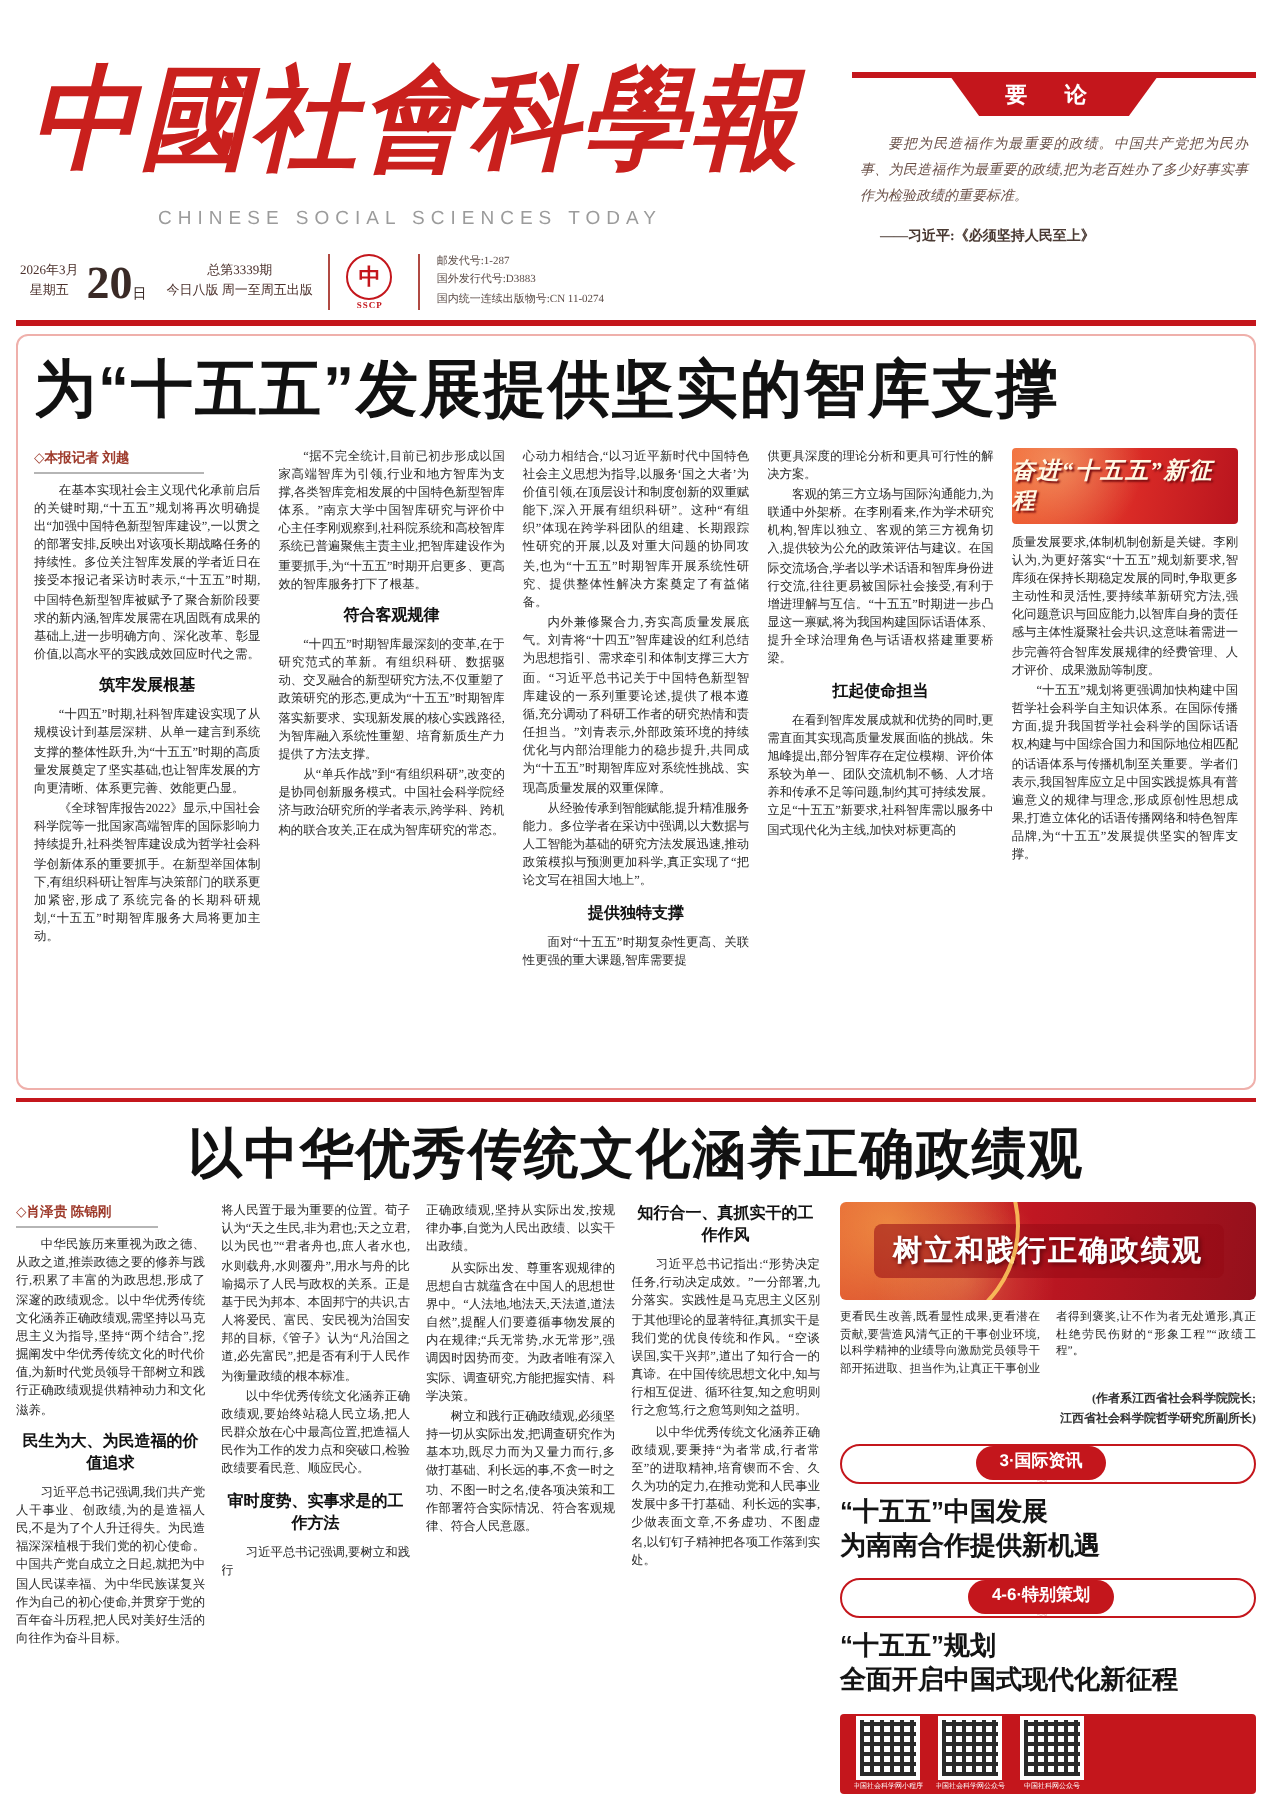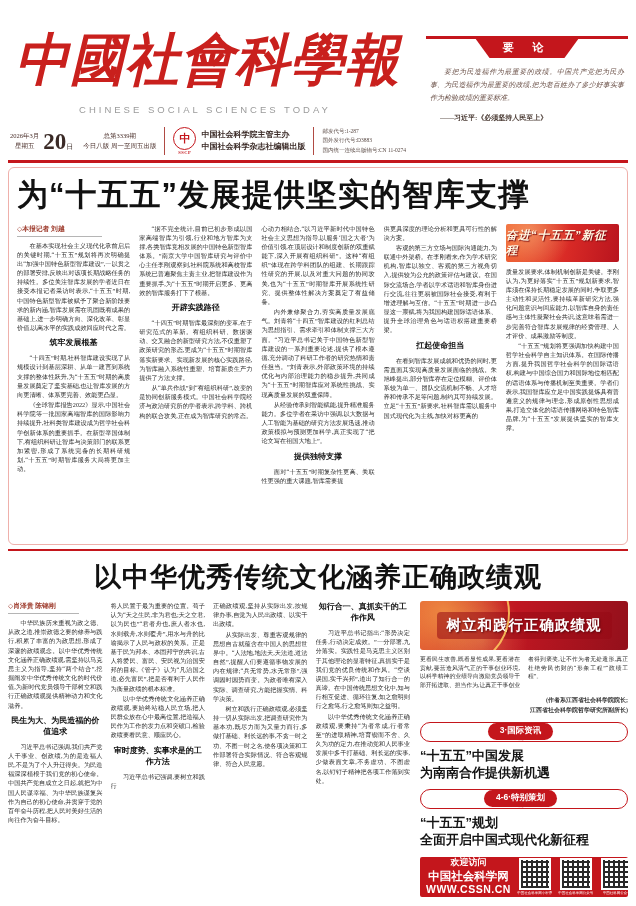--- a/index.html
+++ b/index.html
@@ -125,24 +125,20 @@
           <span>总第3339期</span>
           <span>今日八版  周一至周五出版</span>
         </div>
       </div>
       <div class="vdiv"></div>
       <div style="display:flex;align-items:center;">
         <div class="logo-wrap">
           <div class="logo-circle">中</div>
           <div class="logo-sub">SSCP</div>
         </div>
-        <div class="pub-lines">
-          <span>中国社会科学院主管主办</span>
-          <span>中国社会科学杂志社编辑出版</span>
-        </div>
       </div>
       <div class="vdiv"></div>
       <div class="codes">
         <span>邮发代号:1-287</span>
         <span>国外发行代号:D3883</span>
         <span>国内统一连续出版物号:CN 11-0274</span>
       </div>
     </div>
 
     <aside class="yaolun">
@@ -160,21 +156,21 @@
     <div class="cols cols1">
       <div class="col">
         <div class="byline">◇本报记者  刘越</div>
         <p>在基本实现社会主义现代化承前启后的关键时期,“十五五”规划将再次明确提出“加强中国特色新型智库建设”,一以贯之的部署安排,反映出对该项长期战略任务的持续性。多位关注智库发展的学者近日在接受本报记者采访时表示,“十五五”时期,中国特色新型智库被赋予了聚合新阶段要求的新内涵,智库发展需在巩固既有成果的基础上,进一步明确方向、深化改革、彰显价值,以高水平的实践成效回应时代之需。</p>
         <div class="subhead">筑牢发展根基</div>
         <p>“十四五”时期,社科智库建设实现了从规模设计到基层深耕、从单一建言到系统支撑的整体性跃升,为“十五五”时期的高质量发展奠定了坚实基础,也让智库发展的方向更清晰、体系更完善、效能更凸显。</p>
         <p>《全球智库报告2022》显示,中国社会科学院等一批国家高端智库的国际影响力持续提升,社科类智库建设成为哲学社会科学创新体系的重要抓手。在新型举国体制下,有组织科研让智库与决策部门的联系更加紧密,形成了系统完备的长期科研规划,“十五五”时期智库服务大局将更加主动。</p>
       </div>
       <div class="col">
         <p>“据不完全统计,目前已初步形成以国家高端智库为引领,行业和地方智库为支撑,各类智库竞相发展的中国特色新型智库体系。”南京大学中国智库研究与评价中心主任李刚观察到,社科院系统和高校智库系统已普遍聚焦主责主业,把智库建设作为重要抓手,为“十五五”时期开启更多、更高效的智库服务打下了根基。</p>
-        <div class="subhead">开辟实践路径</div>
+        <div class="subhead">符合客观规律</div>
         <p>“十四五”时期智库最深刻的变革,在于研究范式的革新。有组织科研、数据驱动、交叉融合的新型研究方法,不仅重塑了政策研究的形态,更成为“十五五”时期智库落实新要求、实现新发展的核心实践路径,为智库融入系统性重塑、培育新质生产力提供了方法支撑。</p>
         <p>从“单兵作战”到“有组织科研”,改变的是协同创新服务模式。中国社会科学院经济与政治研究所的学者表示,跨学科、跨机构的联合攻关,正在成为智库研究的常态。</p>
       </div>
       <div class="col">
         <p class="noindent">心动力相结合,“以习近平新时代中国特色社会主义思想为指导,以服务‘国之大者’为价值引领,在顶层设计和制度创新的双重赋能下,深入开展有组织科研”。这种“有组织”体现在跨学科团队的组建、长期跟踪性研究的开展,以及对重大问题的协同攻关,也为“十五五”时期智库开展系统性研究、提供整体性解决方案奠定了有益储备。</p>
         <p>内外兼修聚合力,夯实高质量发展底气。刘青将“十四五”智库建设的红利总结为思想指引、需求牵引和体制支撑三大方面。“习近平总书记关于中国特色新型智库建设的一系列重要论述,提供了根本遵循,充分调动了科研工作者的研究热情和责任担当。”刘青表示,外部政策环境的持续优化与内部治理能力的稳步提升,共同成为“十五五”时期智库应对系统性挑战、实现高质量发展的双重保障。</p>
         <p>从经验传承到智能赋能,提升精准服务能力。多位学者在采访中强调,以大数据与人工智能为基础的研究方法发展迅速,推动政策模拟与预测更加科学,真正实现了“把论文写在祖国大地上”。</p>
         <div class="subhead">提供独特支撑</div>
         <p>面对“十五五”时期复杂性更高、关联性更强的重大课题,智库需要提</p>
       </div>
@@ -252,25 +248,20 @@
             <path d="M2 6 q8 -8 16 0 t16 0 t16 0 t12 0" stroke="#c4161c" stroke-width="1.4" fill="none"></path>
             <circle cx="50" cy="6" r="2.2" fill="#c4161c"></circle>
               <circle cx="58" cy="5" r="1.5" fill="#c4161c"></circle>
           </svg>
         </div>
         <div class="promo-title">
           <span>“十五五”规划</span><br><span>全面开启中国式现代化新征程</span>
         </div>
 
         <div class="cssn-footer">
-          <div class="cssn-text">
-            <div class="cssn-l1">欢迎访问</div>
-            <div class="cssn-l2">中国社会科学网</div>
-            <div class="cssn-l3">WWW.CSSN.CN</div>
-          </div>
           <div class="qr-group">
             <div class="qr-item">
               <div class="qr"></div>
               <div class="qr-caption">中国社会科学网小程序</div>
             </div>
             <div class="qr-item">
               <div class="qr"></div>
               <div class="qr-caption">中国社会科学网公众号</div>
             </div>
             <div class="qr-item">

